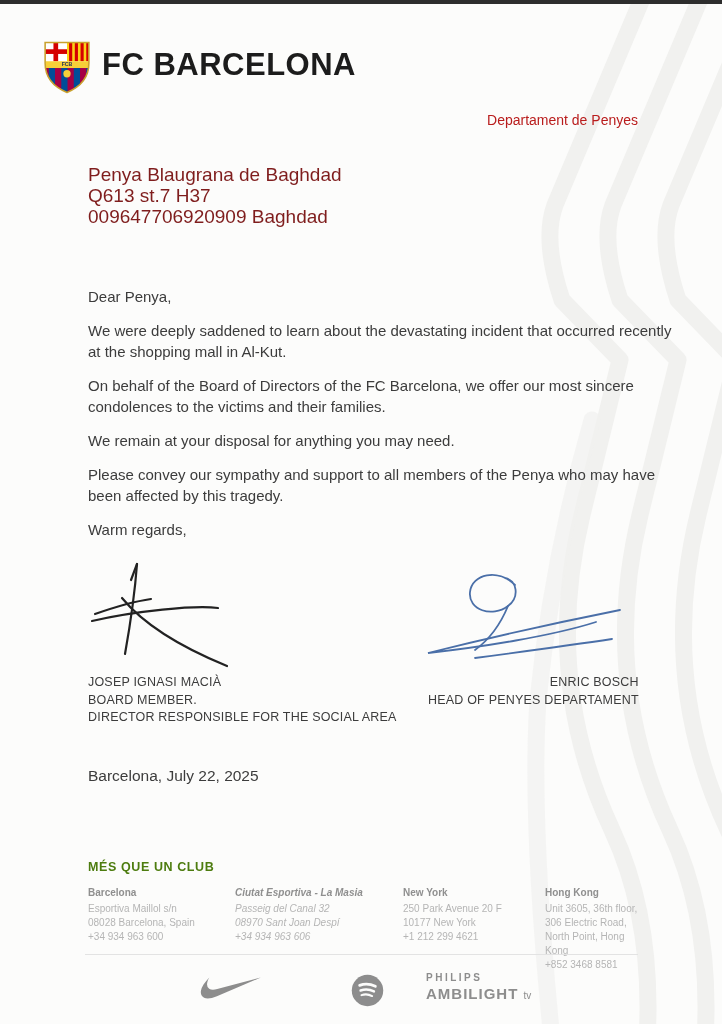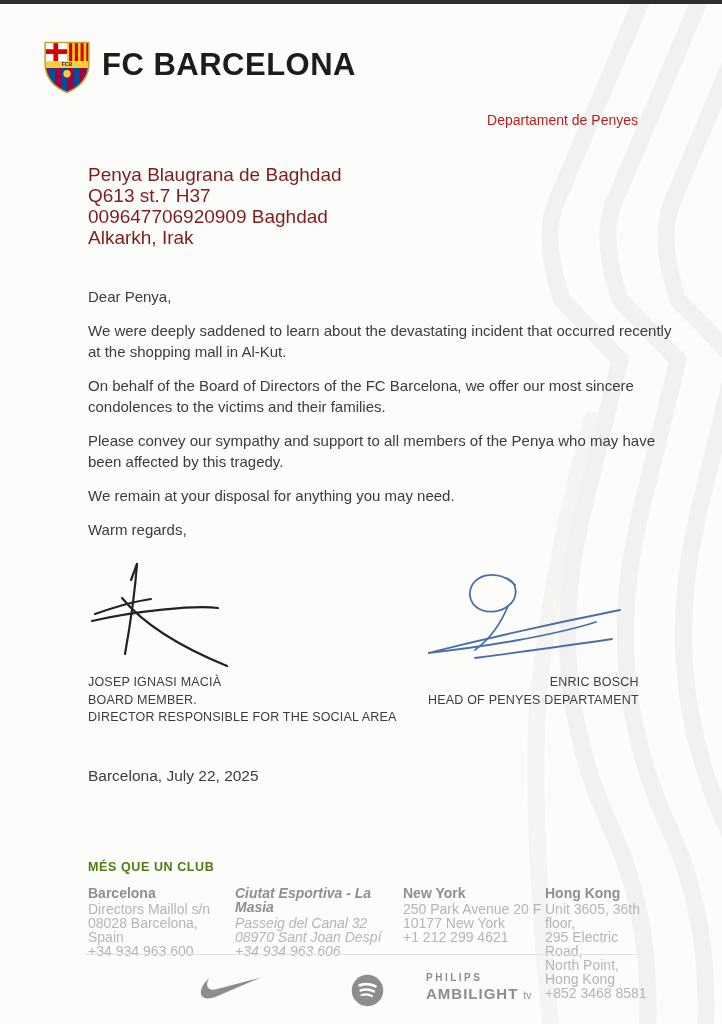--- a/index.html
+++ b/index.html
@@ -59,21 +59,21 @@
   }
   
   .motto{
     position:absolute;left:88px;top:860px;
     font-size:12.5px;font-weight:bold;letter-spacing:0.6px;color:#4d7c0f;
   }
   .offices{
     position:absolute;left:88px;top:886px;width:560px;
     display:flex;
   }
-  .office{font-size:14px;line-height:14px;color:#b5b5b5;}
+  .office{font-size:10px;line-height:14px;color:#b5b5b5;}
   .office .office-name{font-weight:bold;color:#8f8f8f;margin-bottom:2px;}
   .office-1{width:147px;}
   .office-2{width:168px;font-style:italic;}
   .office-3{width:142px;}
   .office-4{width:103px;}
   .divider{
     position:absolute;left:85px;top:954px;width:553px;height:1px;
     background:#e3e3e3;
   }
   .sponsor-nike{position:absolute;left:190px;top:974px;width:82px;height:28px;}
@@ -130,29 +130,28 @@
   </svg>
 
   <div class="wordmark">FC BARCELONA</div>
 
   <div class="department">Departament de Penyes</div>
 
   <div class="recipient">
     <div>Penya Blaugrana de Baghdad</div>
     <div>Q613 st.7 H37</div>
     <div>009647706920909 Baghdad</div>
-    <div>Alkarkh, Irak</div>
   </div>
 
   <div class="letter-body">
     <p>Dear Penya,</p>
     <p>We were deeply saddened to learn about the devastating incident that occurred recently at the shopping mall in Al-Kut.</p>
     <p>On behalf of the Board of Directors of the FC Barcelona, we offer our most sincere condolences to the victims and their families.</p>
+    <p>We remain at your disposal for anything you may need.</p>
     <p>Please convey our sympathy and support to all members of the Penya who may have been affected by this tragedy.</p>
-    <p>We remain at your disposal for anything you may need.</p>
     <p class="closing">Warm regards,</p>
   </div>
 
   <svg class="sig-left" viewBox="0 0 265 125" fill="none">
     <g stroke="#222222" stroke-width="2.2" stroke-linecap="round">
       <path d="M52 8 C50 35 45 70 40 98"></path>
       <path d="M52 8 L46 24"></path>
       <path d="M7 65 C 50 55 110 49 133 52"></path>
       <path d="M10 58 C 30 51 52 45 66 43"></path>
       <path d="M37 42 C 60 70 98 92 142 110"></path>
@@ -178,40 +177,40 @@
     <div>HEAD OF PENYES DEPARTAMENT</div>
   </div>
 
   <div class="dateline">Barcelona, July 22, 2025</div>
 
   <div class="motto">MÉS QUE UN CLUB</div>
 
   <div class="offices">
     <div class="office office-1">
       <div class="office-name">Barcelona</div>
-      <div>Directors Maillol s/n</div>
+      <div>Esportiva Maillol s/n</div>
       <div>08028 Barcelona, Spain</div>
       <div>+34 934 963 600</div>
     </div>
     <div class="office office-2">
       <div class="office-name">Ciutat Esportiva - La Masia</div>
       <div>Passeig del Canal 32</div>
       <div>08970 Sant Joan Despí</div>
       <div>+34 934 963 606</div>
     </div>
     <div class="office office-3">
       <div class="office-name">New York</div>
       <div>250 Park Avenue 20 F</div>
       <div>10177 New York</div>
       <div>+1 212 299 4621</div>
     </div>
     <div class="office office-4">
       <div class="office-name">Hong Kong</div>
       <div>Unit 3605, 36th floor,</div>
-      <div>295 Electric Road,</div>
+      <div>306 Electric Road,</div>
       <div>North Point, Hong Kong</div>
       <div>+852 3468 8581</div>
     </div>
   </div>
 
   <div class="divider"></div>
 
   <svg class="sponsor-nike" viewBox="0 0 69 32">
     <path fill="#8d8d8d" d="M68.56 4L18.4 25.36Q12.16 28 7.92 28q-4.8 0-6.96-3.36-1.36-2.16-.8-5.48t2.96-7.08q2-3.04 6.56-8-1.6 2.56-2.24 5.28-1.2 5.12 2.16 7.52 1.6 1.12 4.32 1.12 2.16 0 4.84-.72z"></path>
   </svg>

